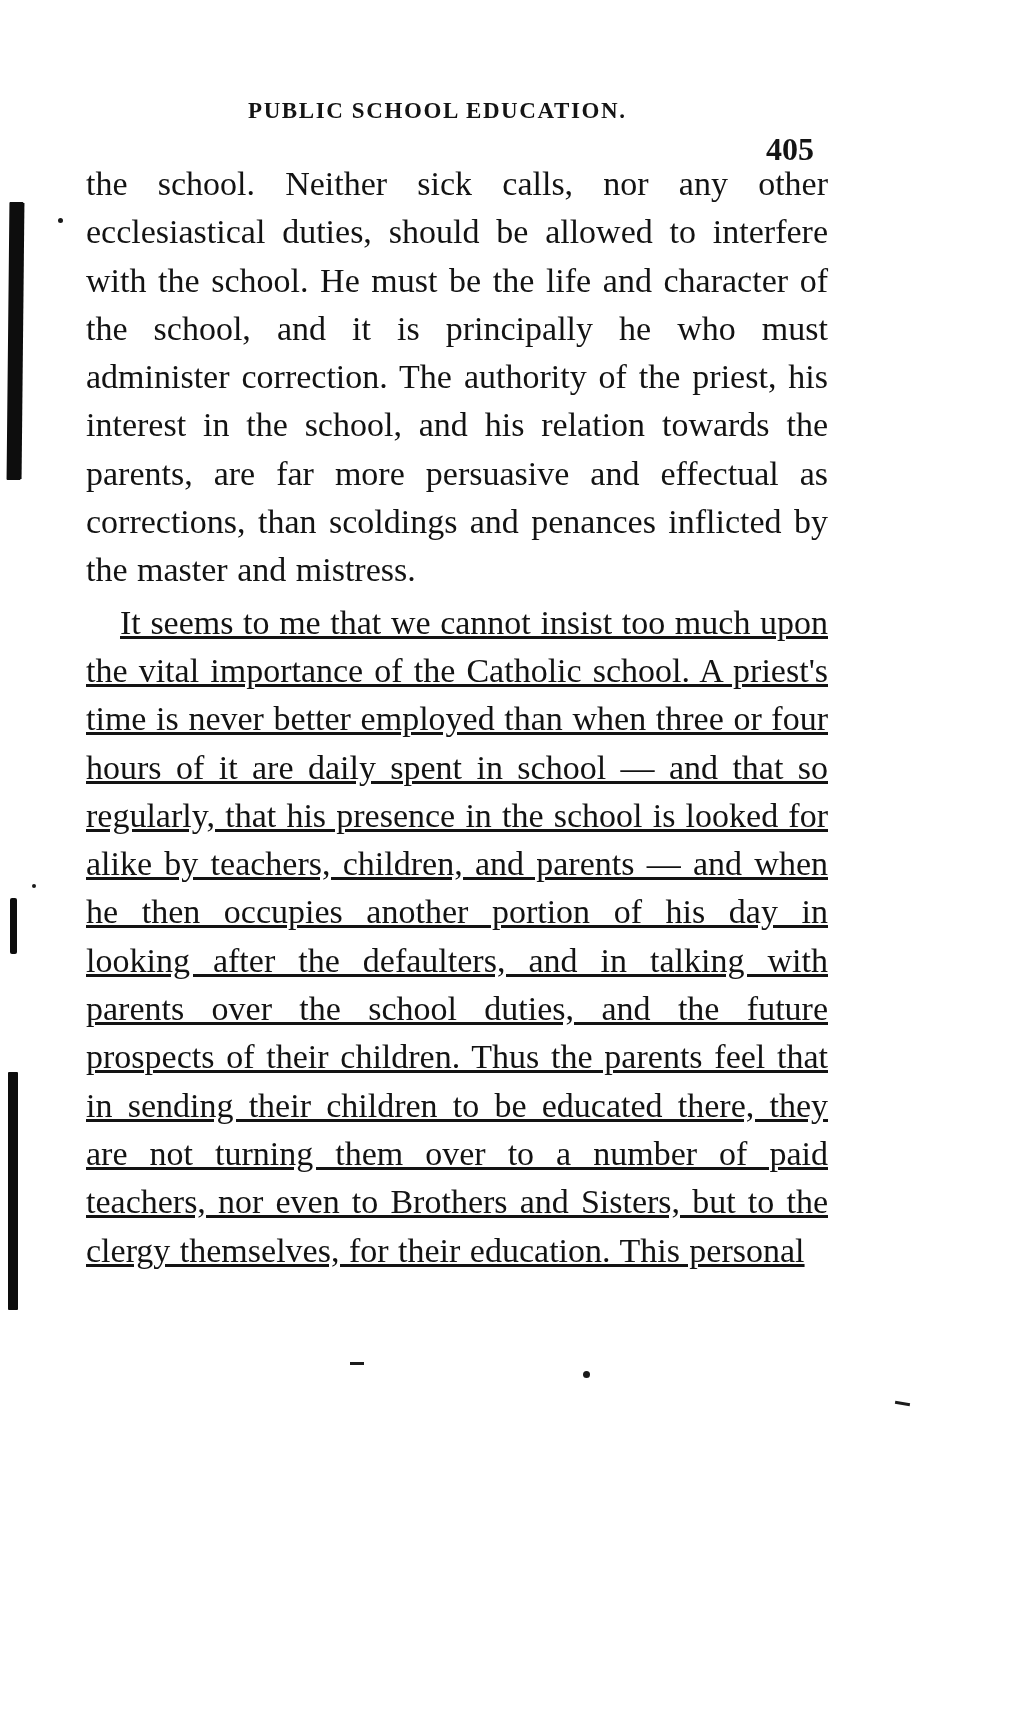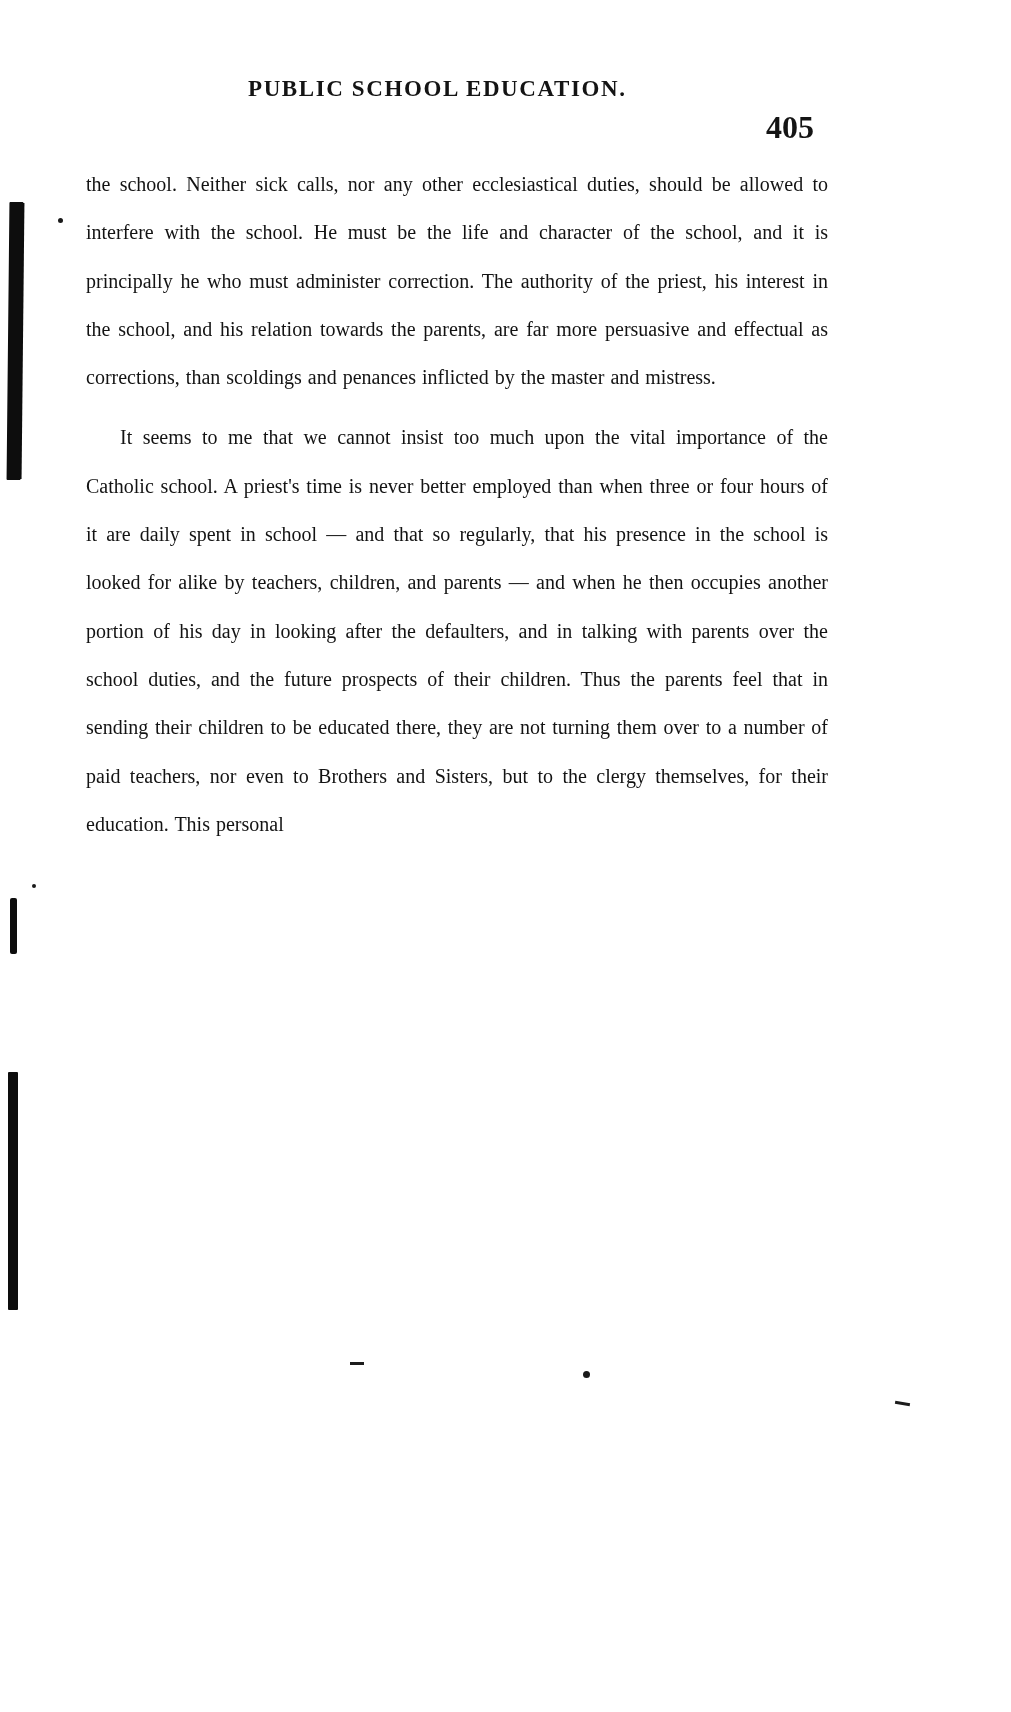--- a/index.html
+++ b/index.html
@@ -17,21 +17,21 @@
   }
 
   .page {
     position: absolute;
     inset: 0;
   }
 
   
   .header {
     position: absolute;
-    top: 76px;
+    top: 98px;
     left: 0;
     width: 842px;
     height: 40px;
   }
   .header-title {
     position: absolute;
     left: 248px;
     top: 0;
     font-family: "Liberation Serif", serif;
     font-size: 23px;
@@ -53,32 +53,33 @@
 
   
   .textblock {
     position: absolute;
     left: 86px;
     top: 160px;
     width: 742px;
   }
   .para {
     margin: 0 0 0 0;
-    font-size: 20px;
+    font-size: 34px;
     line-height: 48.3px;
     color: #131313;
     text-align: justify;
     text-align-last: left;
     word-spacing: 1px;
   }
   .para.indent {
     text-indent: 34px;
   }
   .para + .para {
-    margin-top: 12px;
+    margin-top: 4px;
+    text-decoration: underline;
   }
 
   
   .smudge {
     position: absolute;
     background: #0d0d0d;
   }
   .smudge-a {
     left: 8px;
     top: 202px;

